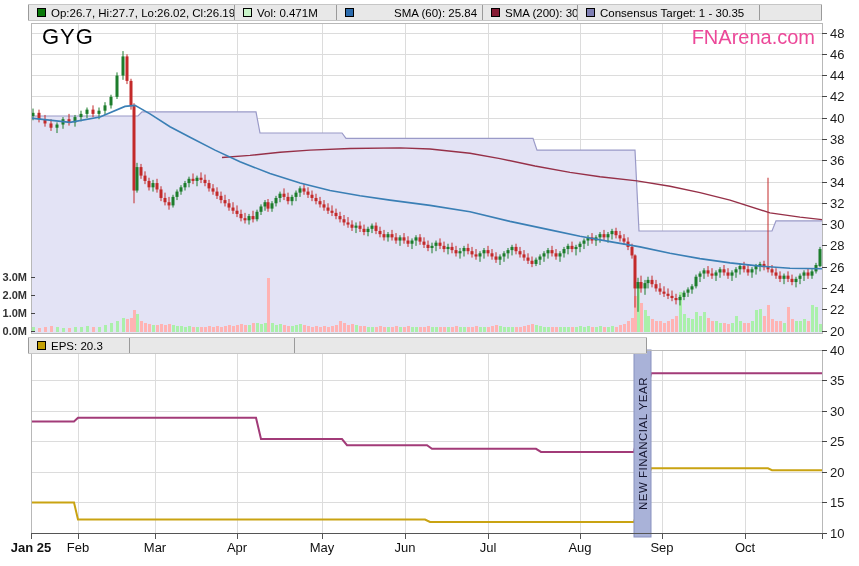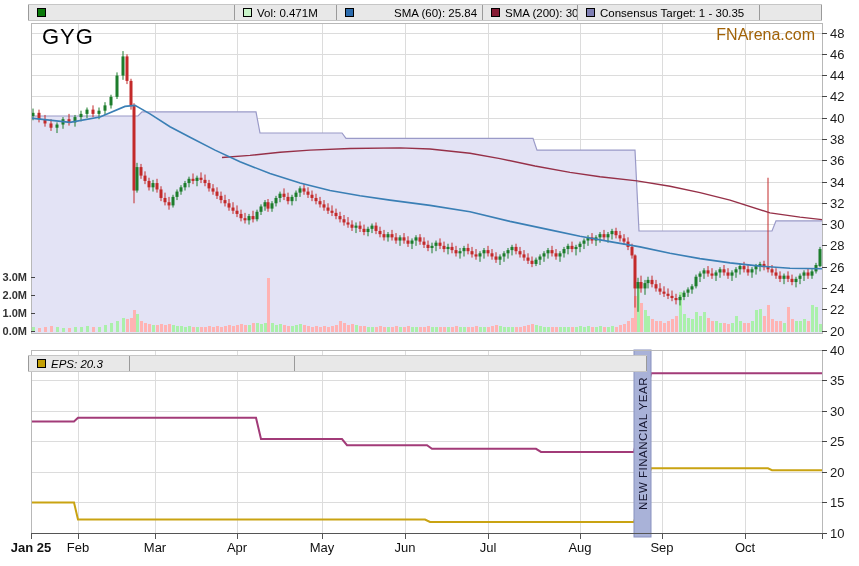--- a/index.html
+++ b/index.html
@@ -6,21 +6,21 @@
   #stage{position:relative;width:859px;height:566px;background:#ffffff;overflow:hidden;
          font-family:"Liberation Sans", sans-serif;}
   #chart-svg{position:absolute;left:0;top:0;}
   .legend-bar{position:absolute;display:flex;background:#e8e8e8;height:17px;
               border-top:1px solid #c6c6c6;border-bottom:1px solid #c6c6c6;box-sizing:border-box;}
   .legend-cell{display:flex;align-items:center;gap:5px;padding-left:8px;box-sizing:border-box;
                border-right:1px solid #9a9a9a;font-size:11.5px;color:#000;white-space:nowrap;overflow:hidden;}
   .legend-cell:first-child{border-left:1px solid #9a9a9a;}
   .swatch{width:9px;height:9px;border:1px solid #000;box-sizing:border-box;flex:0 0 auto;}
   #ticker-label{position:absolute;left:42px;top:24px;font-size:22px;color:#000000;letter-spacing:1px;}
-  #site-label{position:absolute;right:44px;top:26px;font-size:16px;color:#a16207;cursor:pointer;}
+  #site-label{position:absolute;right:44px;top:26px;font-size:20px;color:#ec4899;cursor:pointer;}
 </style>
 </head>
 <body>
 
 <div id="stage">
   <svg id="chart-svg" width="859" height="566">
       <g>
         <line x1="31" y1="33" x2="822" y2="33" stroke="#dcdcdc" stroke-width="1" shape-rendering="crispEdges"></line>
         <line x1="31" y1="54.285714285714285" x2="822" y2="54.285714285714285" stroke="#dcdcdc" stroke-width="1" shape-rendering="crispEdges"></line>
         <line x1="31" y1="75.57142857142857" x2="822" y2="75.57142857142857" stroke="#dcdcdc" stroke-width="1" shape-rendering="crispEdges"></line>
@@ -735,40 +735,41 @@
         <line x1="745" y1="533" x2="745" y2="539" stroke="#555" stroke-width="1" shape-rendering="crispEdges"></line>
         <text x="745" y="552" font-size="13" fill="#111" text-anchor="middle" font-weight="normal">Oct</text>
         <line x1="822" y1="533" x2="822" y2="539" stroke="#555" stroke-width="1" shape-rendering="crispEdges"></line>
       </g>
     </svg>
   <div id="ticker-label">GYG</div>
   <div id="site-label">FNArena.com</div>
   <div id="legend-main" class="legend-bar" style="left:28px;top:4px;">
       <div class="legend-cell" style="width: 207px;">
         <span class="swatch" style="background: rgb(10, 122, 10);"></span>
+        <span>Op:26.7, Hi:27.7, Lo:26.02, Cl:26.19</span>
       </div>
       <div class="legend-cell" style="width: 102px;">
         <span class="swatch" style="background: rgb(201, 245, 201);"></span>
         <span>Vol: 0.471M</span>
       </div>
       <div class="legend-cell" style="width: 146px; gap: 40px;">
         <span class="swatch" style="background: rgb(43, 107, 173);"></span>
         <span>SMA (60): 25.84</span>
       </div>
       <div class="legend-cell" style="width: 95px;">
         <span class="swatch" style="background: rgb(133, 26, 51);"></span>
         <span>SMA (200): 30.47</span>
       </div>
       <div class="legend-cell" style="width: 182px;">
         <span class="swatch" style="background: rgb(127, 127, 179);"></span>
         <span>Consensus Target: 1 - 30.35</span>
       </div>
       <div class="legend-cell" style="width: 62px;"></div>
     </div>
-  <div id="legend-eps" class="legend-bar" style="left:28px;top:355px;font-style:italic;">
+  <div id="legend-eps" class="legend-bar" style="left:28px;top:337px;">
       <div class="legend-cell" style="width: 102px;">
         <span class="swatch" style="background: rgb(195, 160, 5);"></span>
         <span>EPS: 20.3</span>
       </div>
       <div class="legend-cell" style="width: 165px;"></div>
       <div class="legend-cell" style="width: 352px;"></div>
     </div>
 </div>
 
 </body></html>

